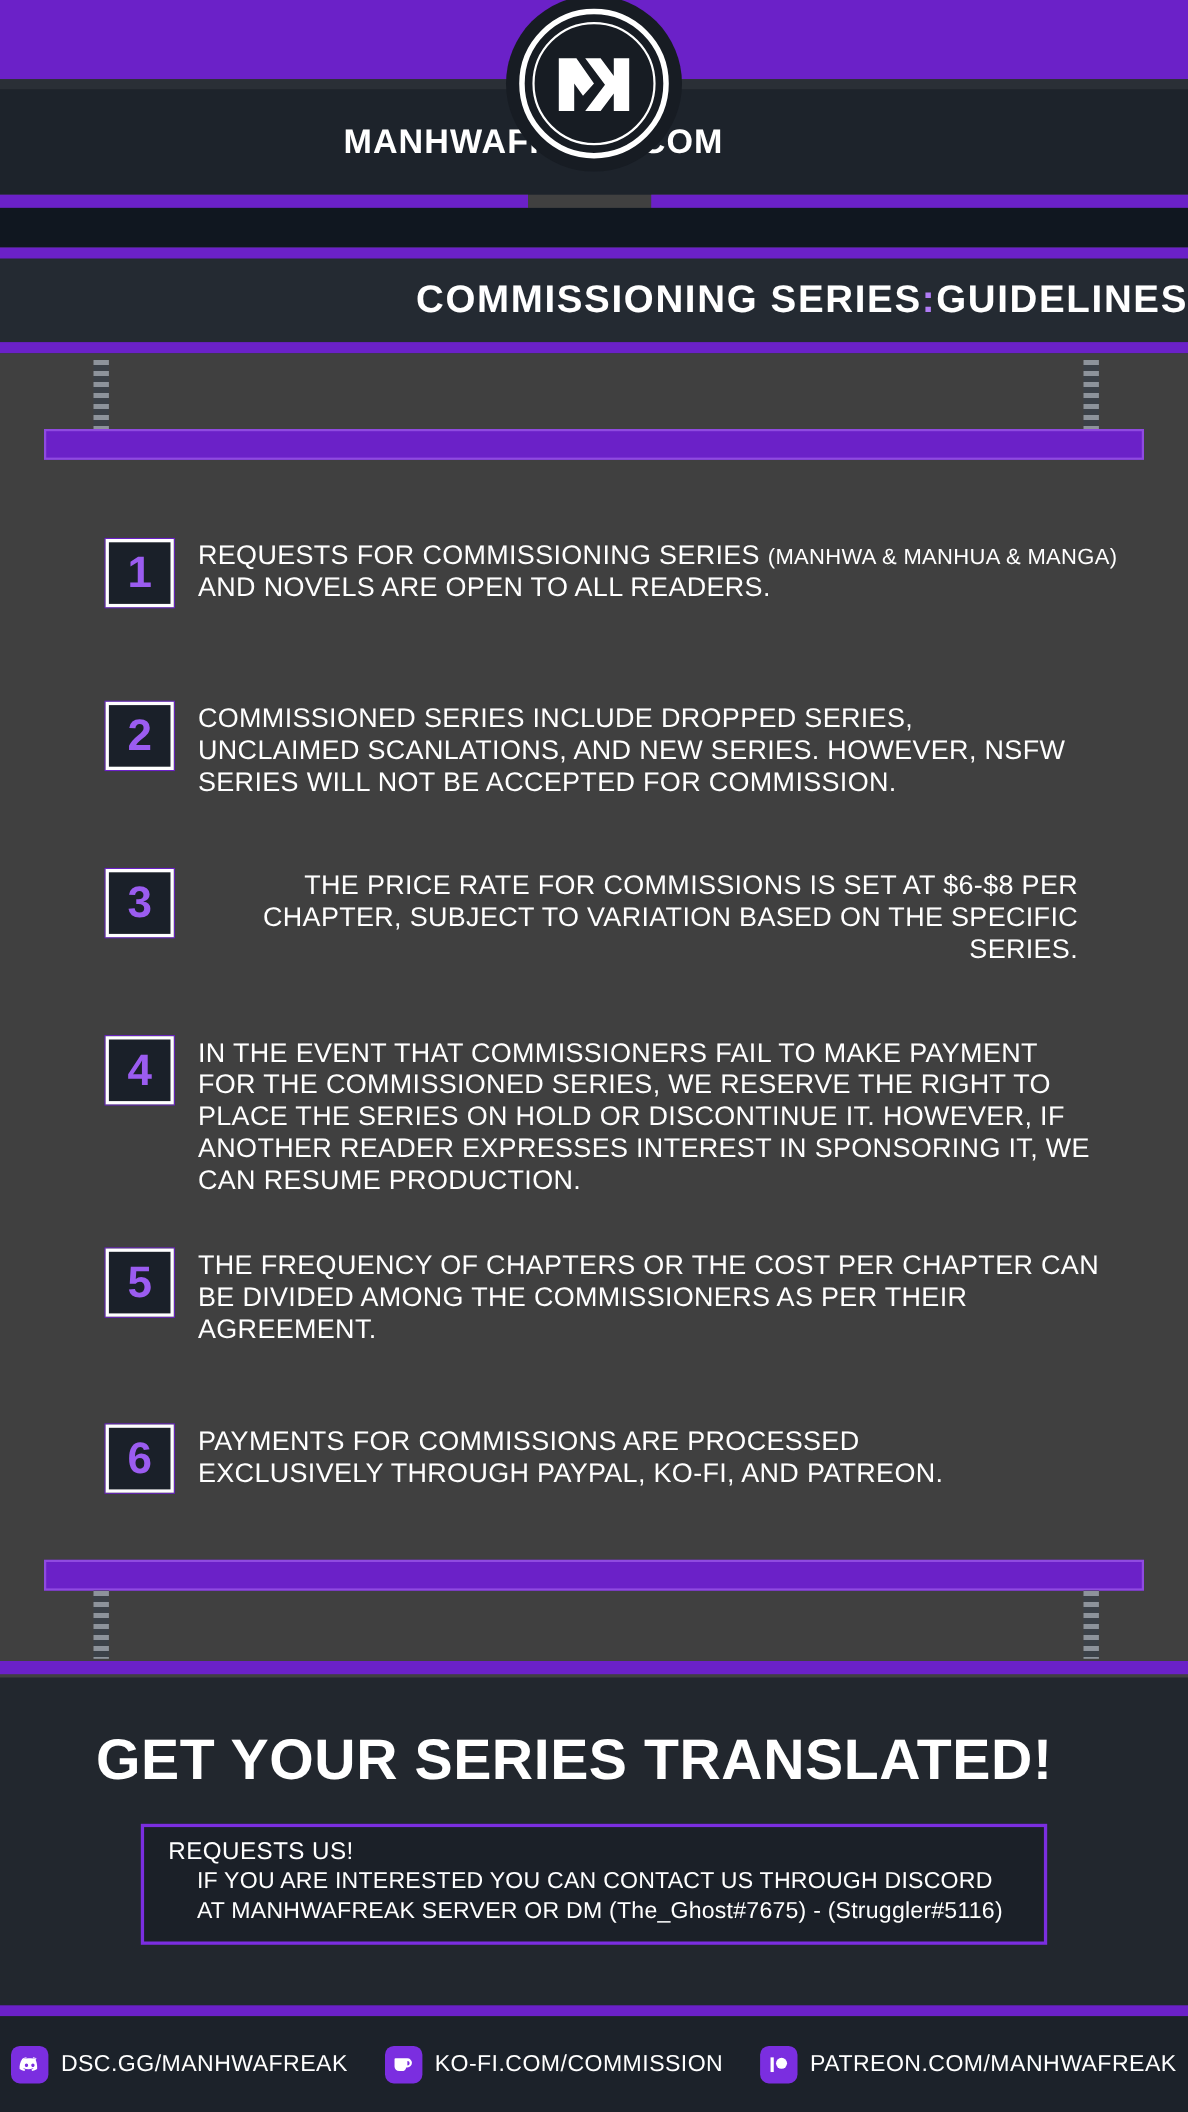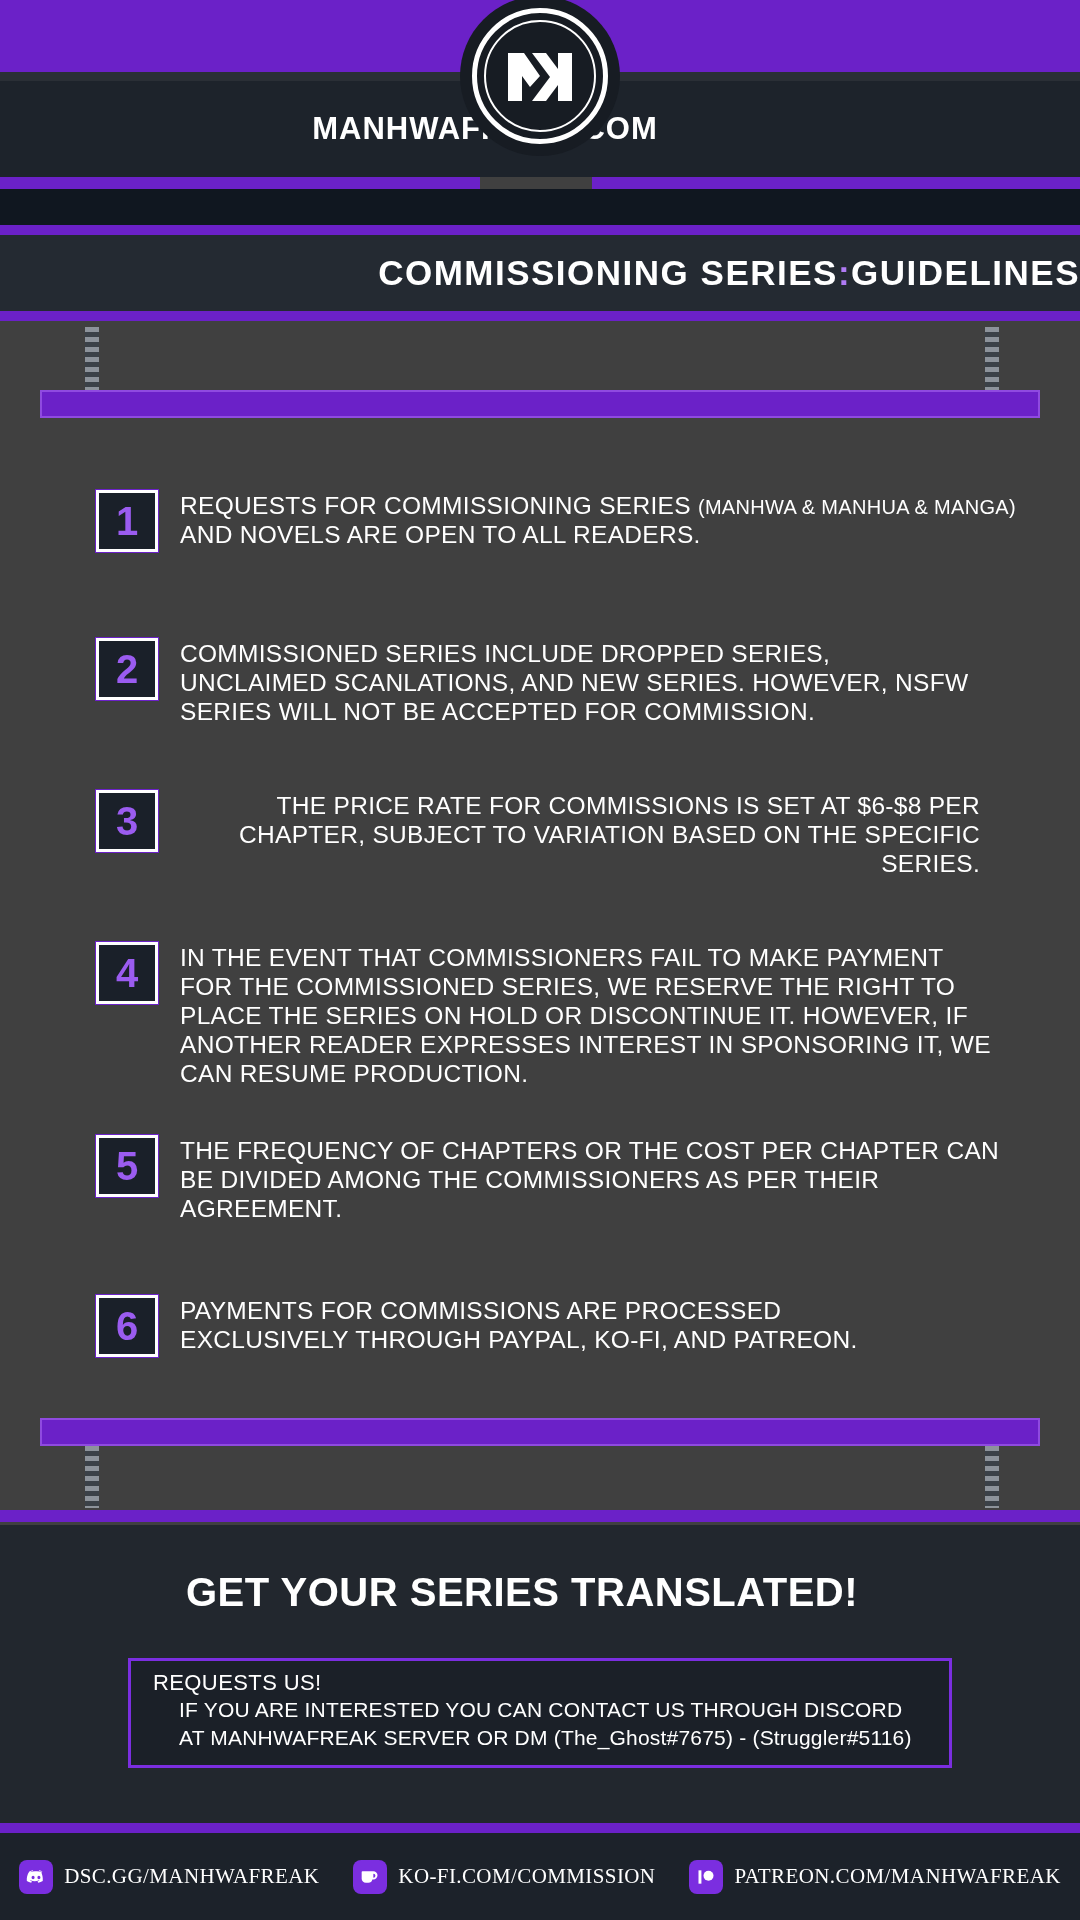--- a/index.html
+++ b/index.html
@@ -190,21 +190,21 @@
     width: 1080px;
     height: 330px;
     background: #22272e;
   }
   .cta {
     position: absolute;
     top: 1570px; left: 0;
     width: 1044px;
     text-align: center;
     color: #ffffff;
-    font-size: 40px;
+    font-size: 52px;
     font-weight: bold;
     letter-spacing: 0.5px;
   }
   .contact-box {
     position: absolute;
     top: 1658px; left: 128px;
     width: 824px; height: 110px;
     border: 3px solid #7b2ee0;
     background: #1b2028;
   }
@@ -230,21 +230,20 @@
   }
   .social-bar {
     position: absolute;
     top: 1833px; left: 0;
     width: 1080px; height: 87px;
     background: #1c222a;
     display: flex;
     align-items: center;
     justify-content: center;
     gap: 34px;
-    font-family: Liberation Serif, serif;
   }
   .social {
     display: flex;
     align-items: center;
     gap: 11px;
   }
   .social-label {
     color: #ffffff;
     font-size: 21px;
     letter-spacing: 0.4px;

